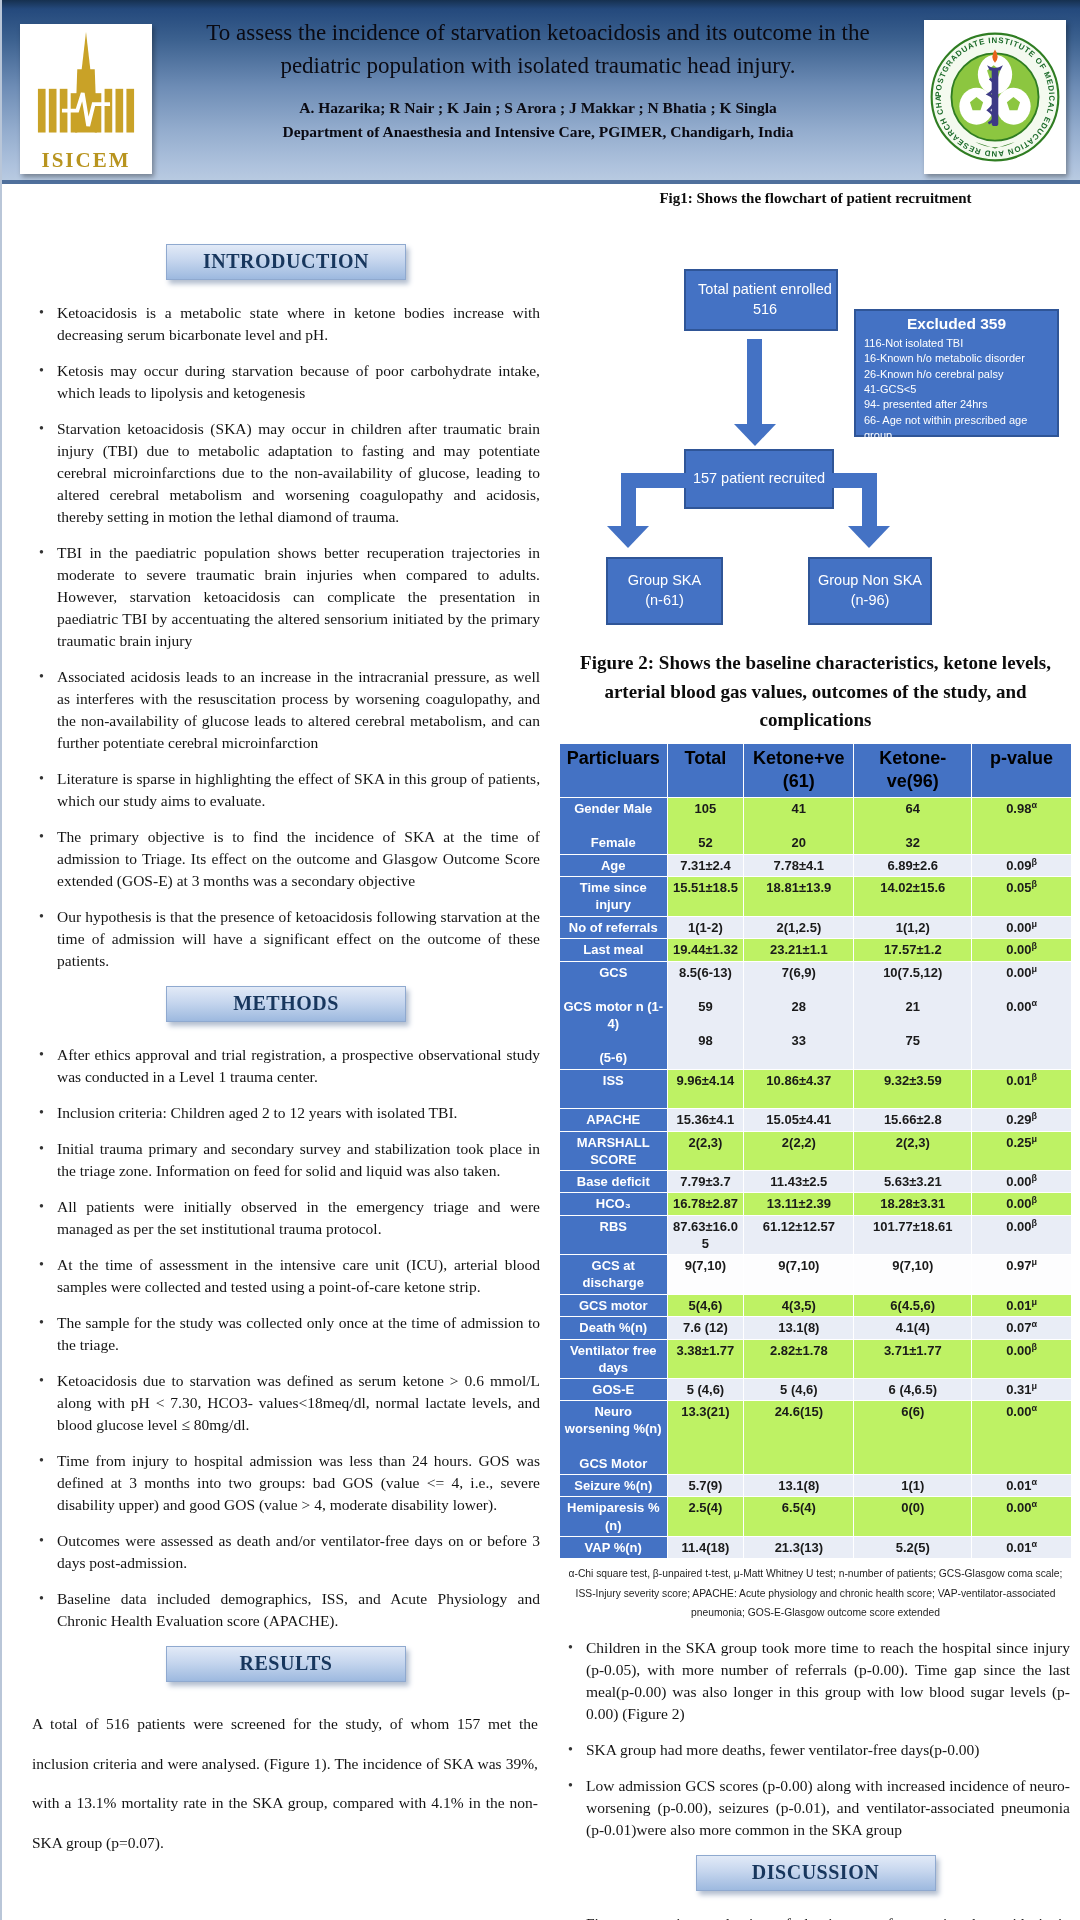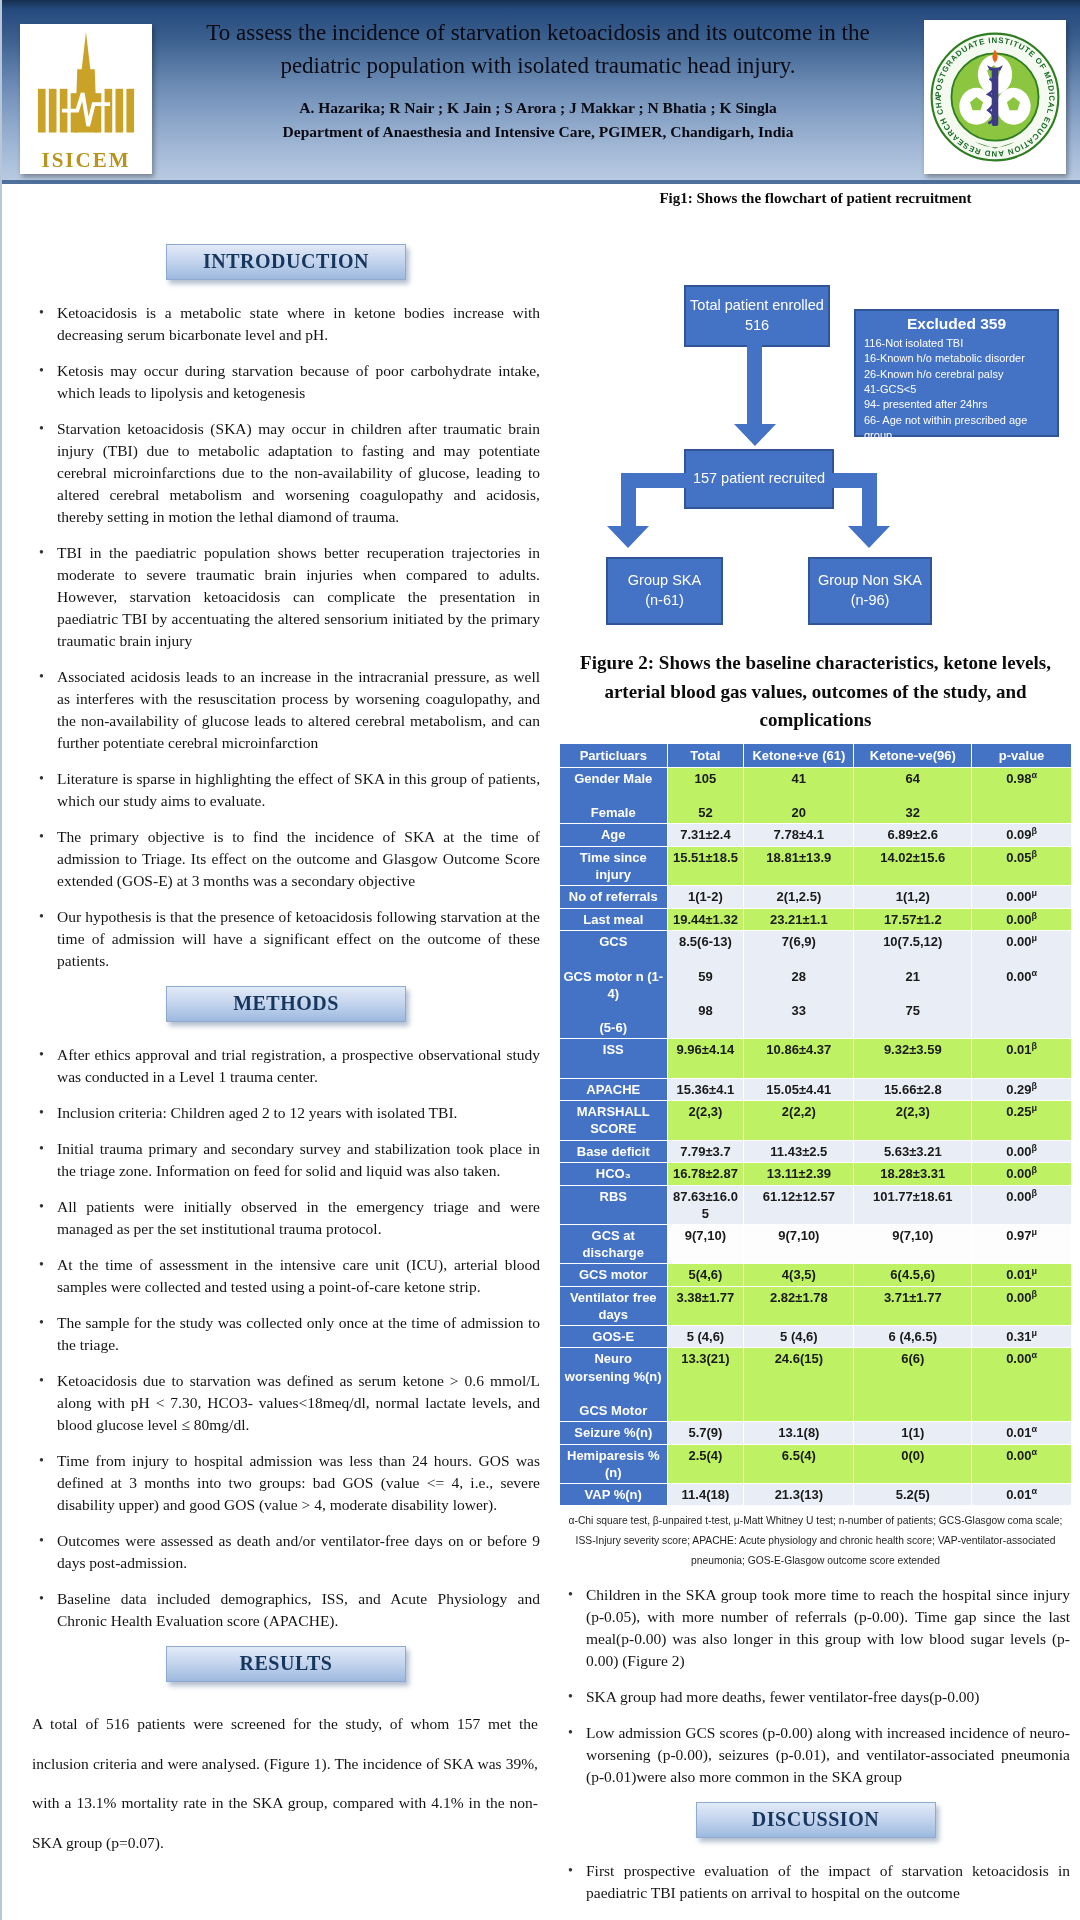--- a/index.html
+++ b/index.html
@@ -36,37 +36,37 @@
   ul.bullets li::before{content:"\2022";position:absolute;left:-18px;top:1px;font-size:14px;color:#333;}
 
   .spaced-para{font-size:15.5px;line-height:2.55;text-align:justify;color:#141414;margin:14px 4px 0 2px;}
 
   
   .fig-caption{text-align:center;font-weight:bold;font-size:15px;color:#0c0c0c;}
   .flowchart{position:relative;height:418px;margin-top:10px;font-family:"Liberation Sans",sans-serif;}
   .fc-box{position:absolute;background:#4472c4;border:2px solid #2f5597;color:#fff;
     display:flex;flex-direction:column;align-items:center;justify-content:center;
     text-align:center;font-size:14.5px;line-height:1.35;}
-  .fc-enrolled{left:125px;top:68px;width:142px;height:58px;}
+  .fc-enrolled{left:125px;top:52px;width:142px;height:58px;padding-left:8px;}
   .fc-excluded{left:295px;top:92px;width:205px;height:128px;justify-content:flex-start;align-items:stretch;padding:3px 8px;box-sizing:border-box;}
   .fc-exc-title{text-align:center;font-size:15.5px;margin-bottom:1px;font-weight:bold;}
   .fc-exc-items div{font-size:11px;line-height:1.4;text-align:left;}
   .fc-recruited{left:125px;top:232px;width:146px;height:56px;}
   .fc-ska{left:47px;top:340px;width:113px;height:64px;}
   .fc-nonska{left:249px;top:340px;width:120px;height:64px;}
   .shaft-v{position:absolute;background:#4472c4;}
   .head-down{position:absolute;width:0;height:0;border-left:21px solid transparent;border-right:21px solid transparent;border-top:22px solid #4472c4;}
 
   
   .fig2-caption{margin:14px auto 8px;width:96%;text-align:center;font-weight:bold;font-size:19px;line-height:1.5;color:#0c0c0c;}
   table.data{width:100%;border-collapse:collapse;font-family:"Liberation Sans",sans-serif;
     font-weight:bold;table-layout:fixed;}
   table.data th,table.data td{border:1.5px solid #ffffff;padding:2px 3px;text-align:center;
     font-size:13px;line-height:1.32;vertical-align:top;word-wrap:break-word;}
-  table.data thead th{background:#4472c4;color:#ffffff;font-size:13px;padding:3px 2px;}
+  table.data thead th{background:#4472c4;color:#000000;font-size:18px;padding:3px 2px;}
   table.data tbody th{background:#4472c4;color:#fff;font-weight:bold;margin-left:19px;}
   .row-d td{background:#bef264;}
   .row-l td{background:#e9edf6;}
   .row-w td{background:#fdfdfe;}
   table.data td{color:#1a1a1a;}
   table.data sup{font-size:9px;}
   .c0{width:21%;} .c1{width:15%;} .c2{width:21.5%;} .c3{width:23%;} .c4{width:19.5%;}
 
   .footnote{font-family:"Liberation Sans",sans-serif;font-size:10.3px;line-height:1.9;
     color:#1f1f1f;margin:5px 2px 14px 2px;text-align:center;}
@@ -151,21 +151,21 @@
     <div class="sec-head">METHODS</div>
     <ul class="bullets">
         <li>After ethics approval and trial registration, a prospective observational study was conducted in a Level 1 trauma center.</li>
         <li>Inclusion criteria: Children aged 2 to 12 years with isolated TBI.</li>
         <li>Initial trauma primary and secondary survey and stabilization took place in the triage zone. Information on feed for solid and liquid was also taken.</li>
         <li>All patients were initially observed in the emergency triage and were managed as per the set institutional trauma protocol.</li>
         <li>At the time of assessment in the intensive care unit (ICU), arterial blood samples were collected and tested using a point-of-care ketone strip.</li>
         <li>The sample for the study was collected only once at the time of admission to the triage.</li>
         <li>Ketoacidosis due to starvation was defined as serum ketone &gt; 0.6 mmol/L along with pH &lt; 7.30, HCO3- values&lt;18meq/dl, normal lactate levels, and blood glucose level ≤ 80mg/dl.</li>
         <li>Time from injury to hospital admission was less than 24 hours. GOS was defined at 3 months into two groups: bad GOS (value &lt;= 4, i.e., severe disability upper) and good GOS (value &gt; 4, moderate disability lower).</li>
-        <li>Outcomes were assessed as death and/or ventilator-free days on or before 9 days post-admission.</li>
+        <li>Outcomes were assessed as death and/or ventilator-free days on or before 3 days post-admission.</li>
         <li>Baseline data included demographics, ISS, and Acute Physiology and Chronic Health Evaluation score (APACHE).</li>
       </ul>
 
     <div class="sec-head">RESULTS</div>
     <div class="spaced-para">A total of 516 patients were screened for the study, of whom 157 met the inclusion criteria and were analysed. (Figure 1). The incidence of SKA was 39%, with a 13.1% mortality rate in the SKA group, compared with 4.1% in the non-SKA group (p=0.07).</div>
   </div>
 
   <div class="col-right">
 
     <div class="fig-caption">Fig1: Shows the flowchart of patient recruitment</div>
@@ -324,20 +324,27 @@
             <td>9(7,10)</td>
             <td>0.97<sup>μ</sup></td>
           </tr>
           <tr class="row-d">
             <th>GCS motor</th>
             <td>5(4,6)</td>
             <td>4(3,5)</td>
             <td>6(4.5,6)</td>
             <td>0.01<sup>μ</sup></td>
           </tr>
+          <tr class="row-l">
+            <th>Death %(n)</th>
+            <td>7.6 (12)</td>
+            <td>13.1(8)</td>
+            <td>4.1(4)</td>
+            <td>0.07<sup>α</sup></td>
+          </tr>
           <tr class="row-d">
             <th>Ventilator free days</th>
             <td>3.38±1.77</td>
             <td>2.82±1.78</td>
             <td>3.71±1.77</td>
             <td>0.00<sup>β</sup></td>
           </tr>
           <tr class="row-l">
             <th>GOS-E</th>
             <td>5 (4,6)</td>

